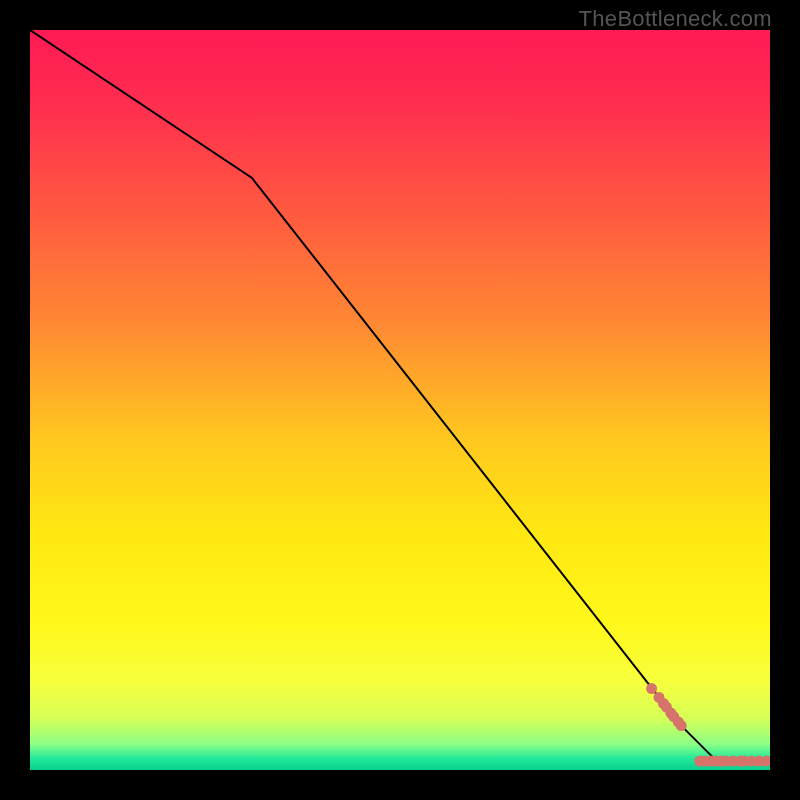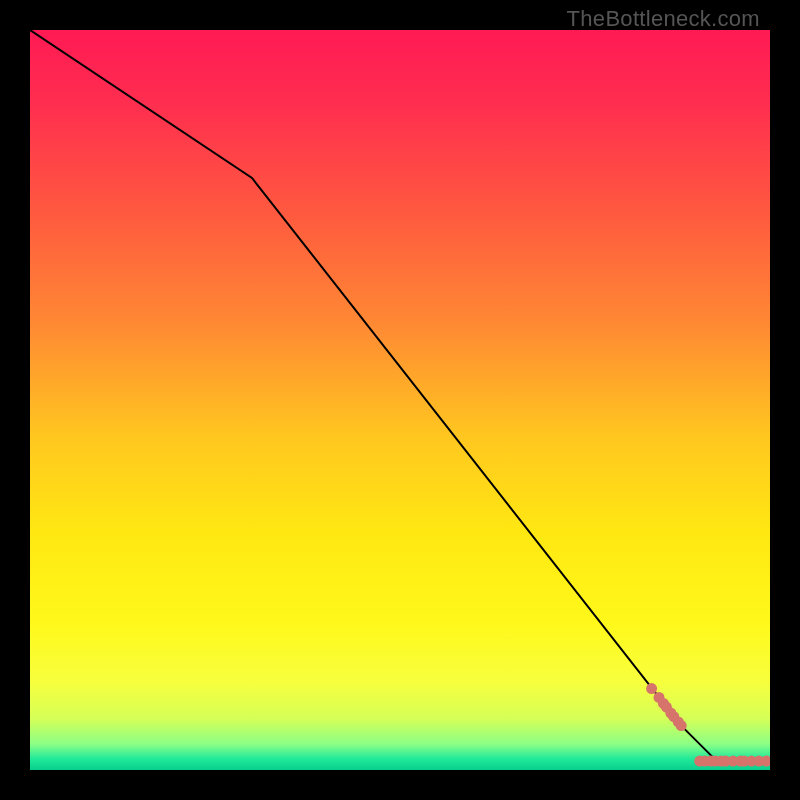--- a/index.html
+++ b/index.html
@@ -25,21 +25,21 @@
     height: 740px;
     overflow: visible;
   }
   .gradient-bg {
     width: 100%;
     height: 100%;
   }
   .watermark {
     position: absolute;
     top: 6px;
-    right: 40px;
+    right: 28px;
     color: #555555;
     font-size: 22px;
     font-weight: 500;
     letter-spacing: 0.3px;
   }
   .line-layer {
     position: absolute;
     left: 30px;
     top: 30px;
     width: 740px;

